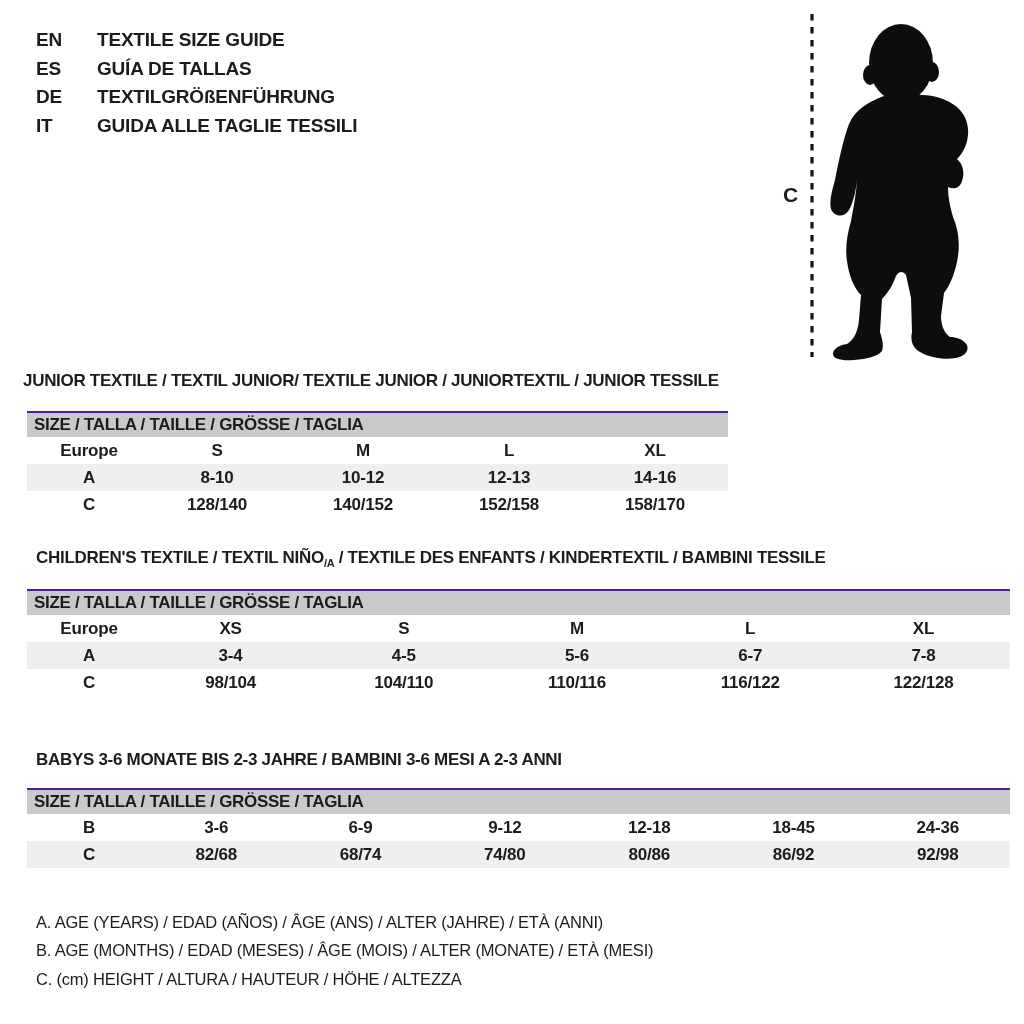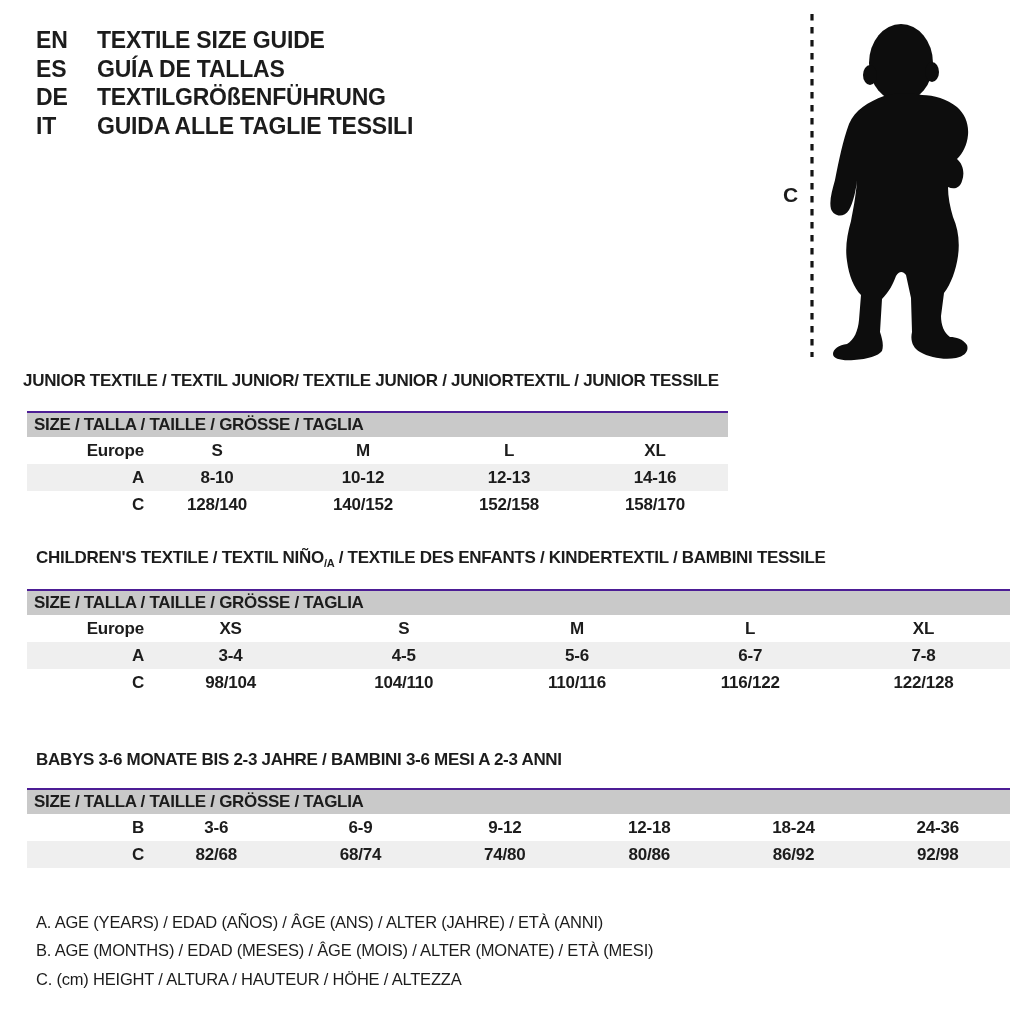--- a/index.html
+++ b/index.html
@@ -5,40 +5,40 @@
   html,body { margin:0; padding:0; background:#888; }
   .canvas {
     position:relative; width:1024px; height:1024px; margin:0 auto;
     background:var(--bg,#ffffff); overflow:hidden;
     font-family:"Liberation Sans", sans-serif; color:var(--ink,#1c1c1c);
   }
   .abs { position:absolute; }
 
   
   .lang-list { left:36px; top:26px; }
-  .lang-row { display:flex; font-size:23px; font-weight:bold; line-height:28.6px; letter-spacing:-0.2px; }
+  .lang-row { display:flex; font-size:19px; font-weight:bold; line-height:28.6px; letter-spacing:-0.2px; }
   .lang-code { width:61px; }
 
   
   .sec-title { font-weight:bold; font-size:17px; letter-spacing:-0.3px; white-space:nowrap; }
   .subsc { font-size:11px; position:relative; top:4px; }
 
   
   .size-table { }
   .w-junior { width:701px; }
   .w-full { width:983px; }
   .size-bar {
     background:var(--bar,#c9c9c9); border-top:2px solid #4c1d95;
     height:24px; line-height:24px; padding-left:7px;
     font-weight:bold; font-size:17px; letter-spacing:-0.3px;
   }
   .t-row { display:flex; height:27px; line-height:27px; font-weight:bold; font-size:17px; letter-spacing:-0.2px; }
   .t-row.stripe { background:var(--stripe,#efefef); }
   .cell { flex:1; text-align:center; }
-  .cell.label { flex:0 0 110px; text-align:right; padding-left:7px; }
+  .cell.label { flex:0 0 110px; text-align:center; padding-left:7px; }
 
   
   .figure-svg { left:798px; top:8px; }
   .figure-svg .sil { fill:var(--sil,#0d0d0d); }
   .height-marker { left:783px; top:183px; font-size:21px; font-weight:bold; }
 
   
   .footnotes { left:36px; top:908px; }
   .footnote { font-weight:normal; font-size:16.5px; letter-spacing:-0.2px; line-height:28.4px; white-space:nowrap; }
 </style>
@@ -170,21 +170,21 @@
 
   <div class="abs sec-title" style="left:36px; top:750px;">BABYS 3-6 MONATE BIS 2-3 JAHRE / BAMBINI 3-6 MESI A 2-3 ANNI</div>
   <div class="abs size-table w-full" style="left:27px; top:788px;">
       <div class="size-bar">SIZE / TALLA / TAILLE / GRÖSSE / TAGLIA</div>
       <div class="t-row">
         <div class="cell label">B</div>
         <div class="cell">3-6</div>
         <div class="cell">6-9</div>
         <div class="cell">9-12</div>
         <div class="cell">12-18</div>
-        <div class="cell">18-24</div>
+        <div class="cell">18-45</div>
         <div class="cell">24-36</div>
       </div>
       <div class="t-row stripe">
         <div class="cell label">C</div>
         <div class="cell">82/68</div>
         <div class="cell">68/74</div>
         <div class="cell">74/80</div>
         <div class="cell">80/86</div>
         <div class="cell">86/92</div>
         <div class="cell">92/98</div>

